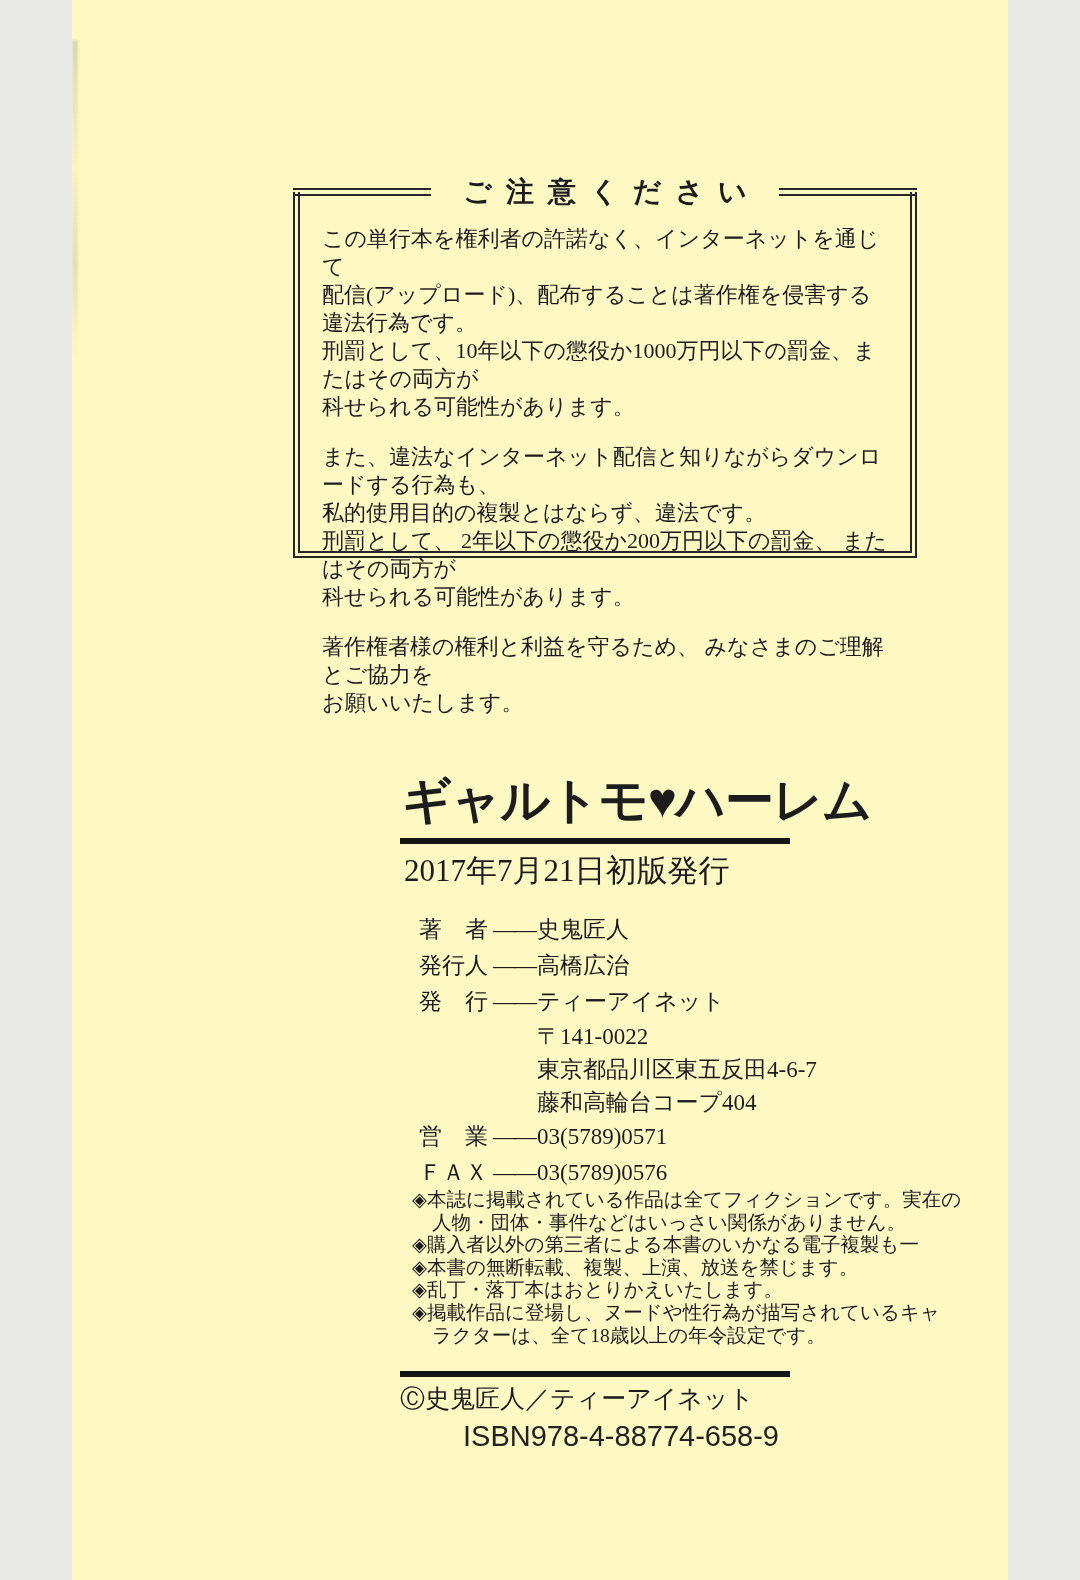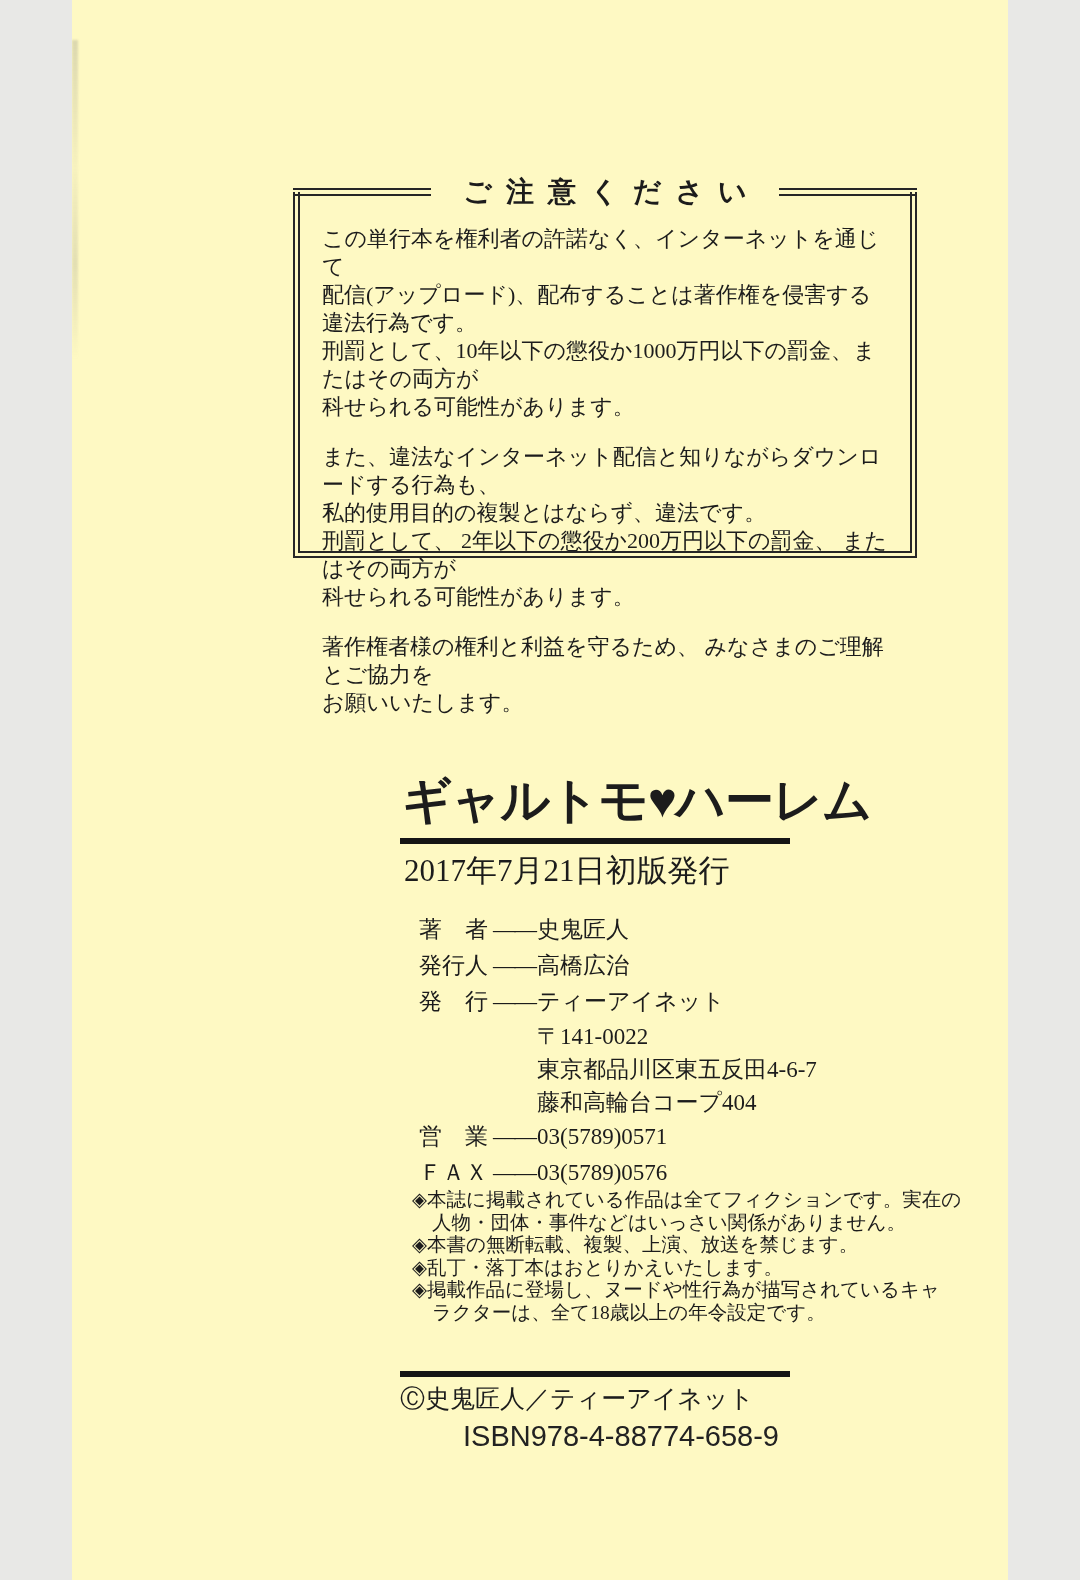--- a/index.html
+++ b/index.html
@@ -214,20 +214,21 @@
     <div class="detail-row">
       <span class="row-label">ＦＡＸ</span>
         <span class="row-dash">――</span>
         <span class="row-value">03(5789)0576</span>
     </div>
   </div>
 
   <div class="notes">
     <div class="note-line">◈本誌に掲載されている作品は全てフィクションです。実在の</div>
     <div class="note-line note-cont">人物・団体・事件などはいっさい関係がありません。</div>
+    <div class="note-line">◈購入者以外の第三者による本書のいかなる電子複製も一</div>
     <div class="note-line">◈本書の無断転載、複製、上演、放送を禁じます。</div>
     <div class="note-line">◈乱丁・落丁本はおとりかえいたします。</div>
     <div class="note-line">◈掲載作品に登場し、ヌードや性行為が描写されているキャ</div>
     <div class="note-line note-cont">ラクターは、全て18歳以上の年令設定です。</div>
   </div>
 
   <div class="rule rule-bottom"></div>
   <div class="copyright-line">Ⓒ史鬼匠人／ティーアイネット</div>
   <div class="isbn-line">ISBN978-4-88774-658-9</div>
 </div>

